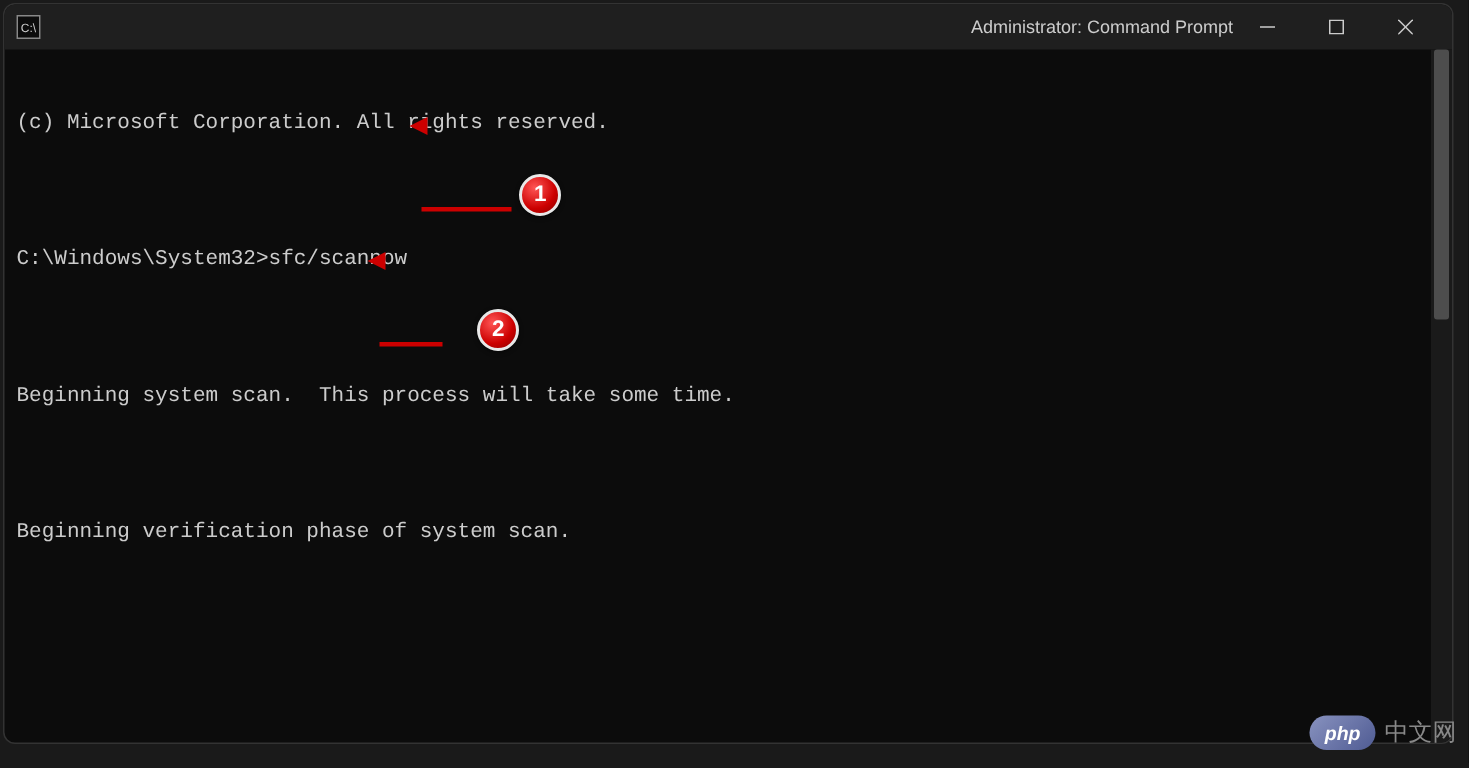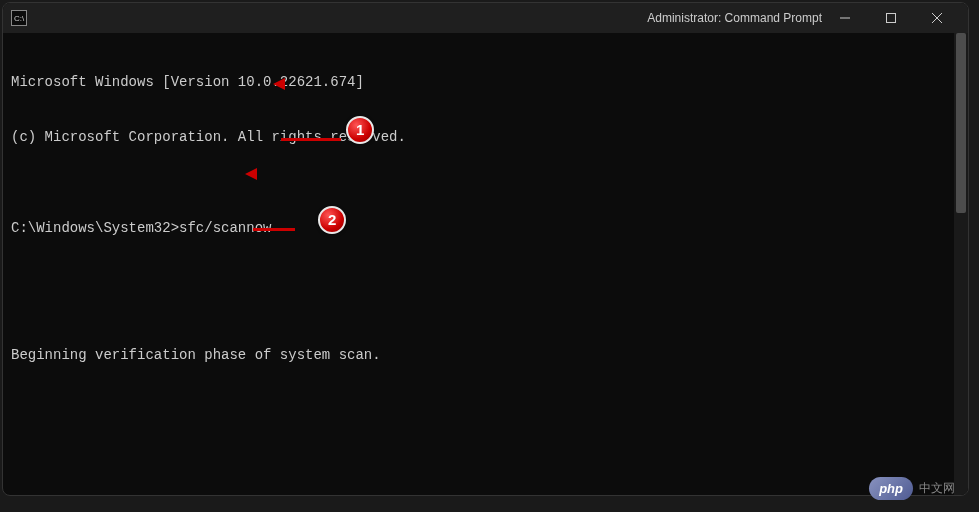--- a/index.html
+++ b/index.html
@@ -111,39 +111,39 @@
       display: flex;
       align-items: center;
       justify-content: center;
       font-family: 'Segoe UI', sans-serif;
       box-shadow: 0 1px 3px rgba(0,0,0,0.5);
       margin-left: -2px;
     }
     .watermark {
       position: absolute;
       bottom: 12px;
-      right: 24px;
+      right: 8px;
       display: flex;
       align-items: center;
       gap: 6px;
       justify-content: space-between;
     }
     .watermark-logo {
       background: linear-gradient(135deg, #8892BF, #4F5B93);
       color: white;
       font-weight: bold;
       font-style: italic;
       padding: 4px 10px;
       border-radius: 14px;
       font-size: 13px;
       font-family: sans-serif;
     }
     .watermark-text {
       color: #888;
-      font-size: 12px;
+      font-size: 16px;
       font-family: sans-serif;
     }
     .scrollbar {
       position: absolute;
       right: 0;
       top: 30px;
       bottom: 0;
       width: 14px;
       background: #1a1a1a;
     }
@@ -180,25 +180,25 @@
       <div class="window-control close">
         <svg width="10" height="10" viewBox="0 0 10 10">
             <line x1="0" y1="0" x2="10" y2="10" stroke="#ccc" stroke-width="1"></line>
             <line x1="10" y1="0" x2="0" y2="10" stroke="#ccc" stroke-width="1"></line>
           </svg>
       </div>
     </div>
   </div>
 
   <div class="terminal-content">
-    <span class="terminal-line">Microsoft Windows [Version 10.0.22621.674]</span>
     <span class="terminal-line">(c) Microsoft Corporation. All rights reserved.</span>
     <span class="terminal-line"></span>
     <span class="terminal-line">C:\Windows\System32&gt;sfc/scannow</span>
     <span class="terminal-line"></span>
+    <span class="terminal-line">Beginning system scan.  This process will take some time.</span>
     <span class="terminal-line"></span>
     <span class="terminal-line">Beginning verification phase of system scan.</span>
     <span class="terminal-line"></span>
     
     <span class="terminal-line"></span>
     
 
     <div class="annotation" style="top: 50px; left: 278px;">
       <div class="arrow">
         <div class="arrow-head"></div>

